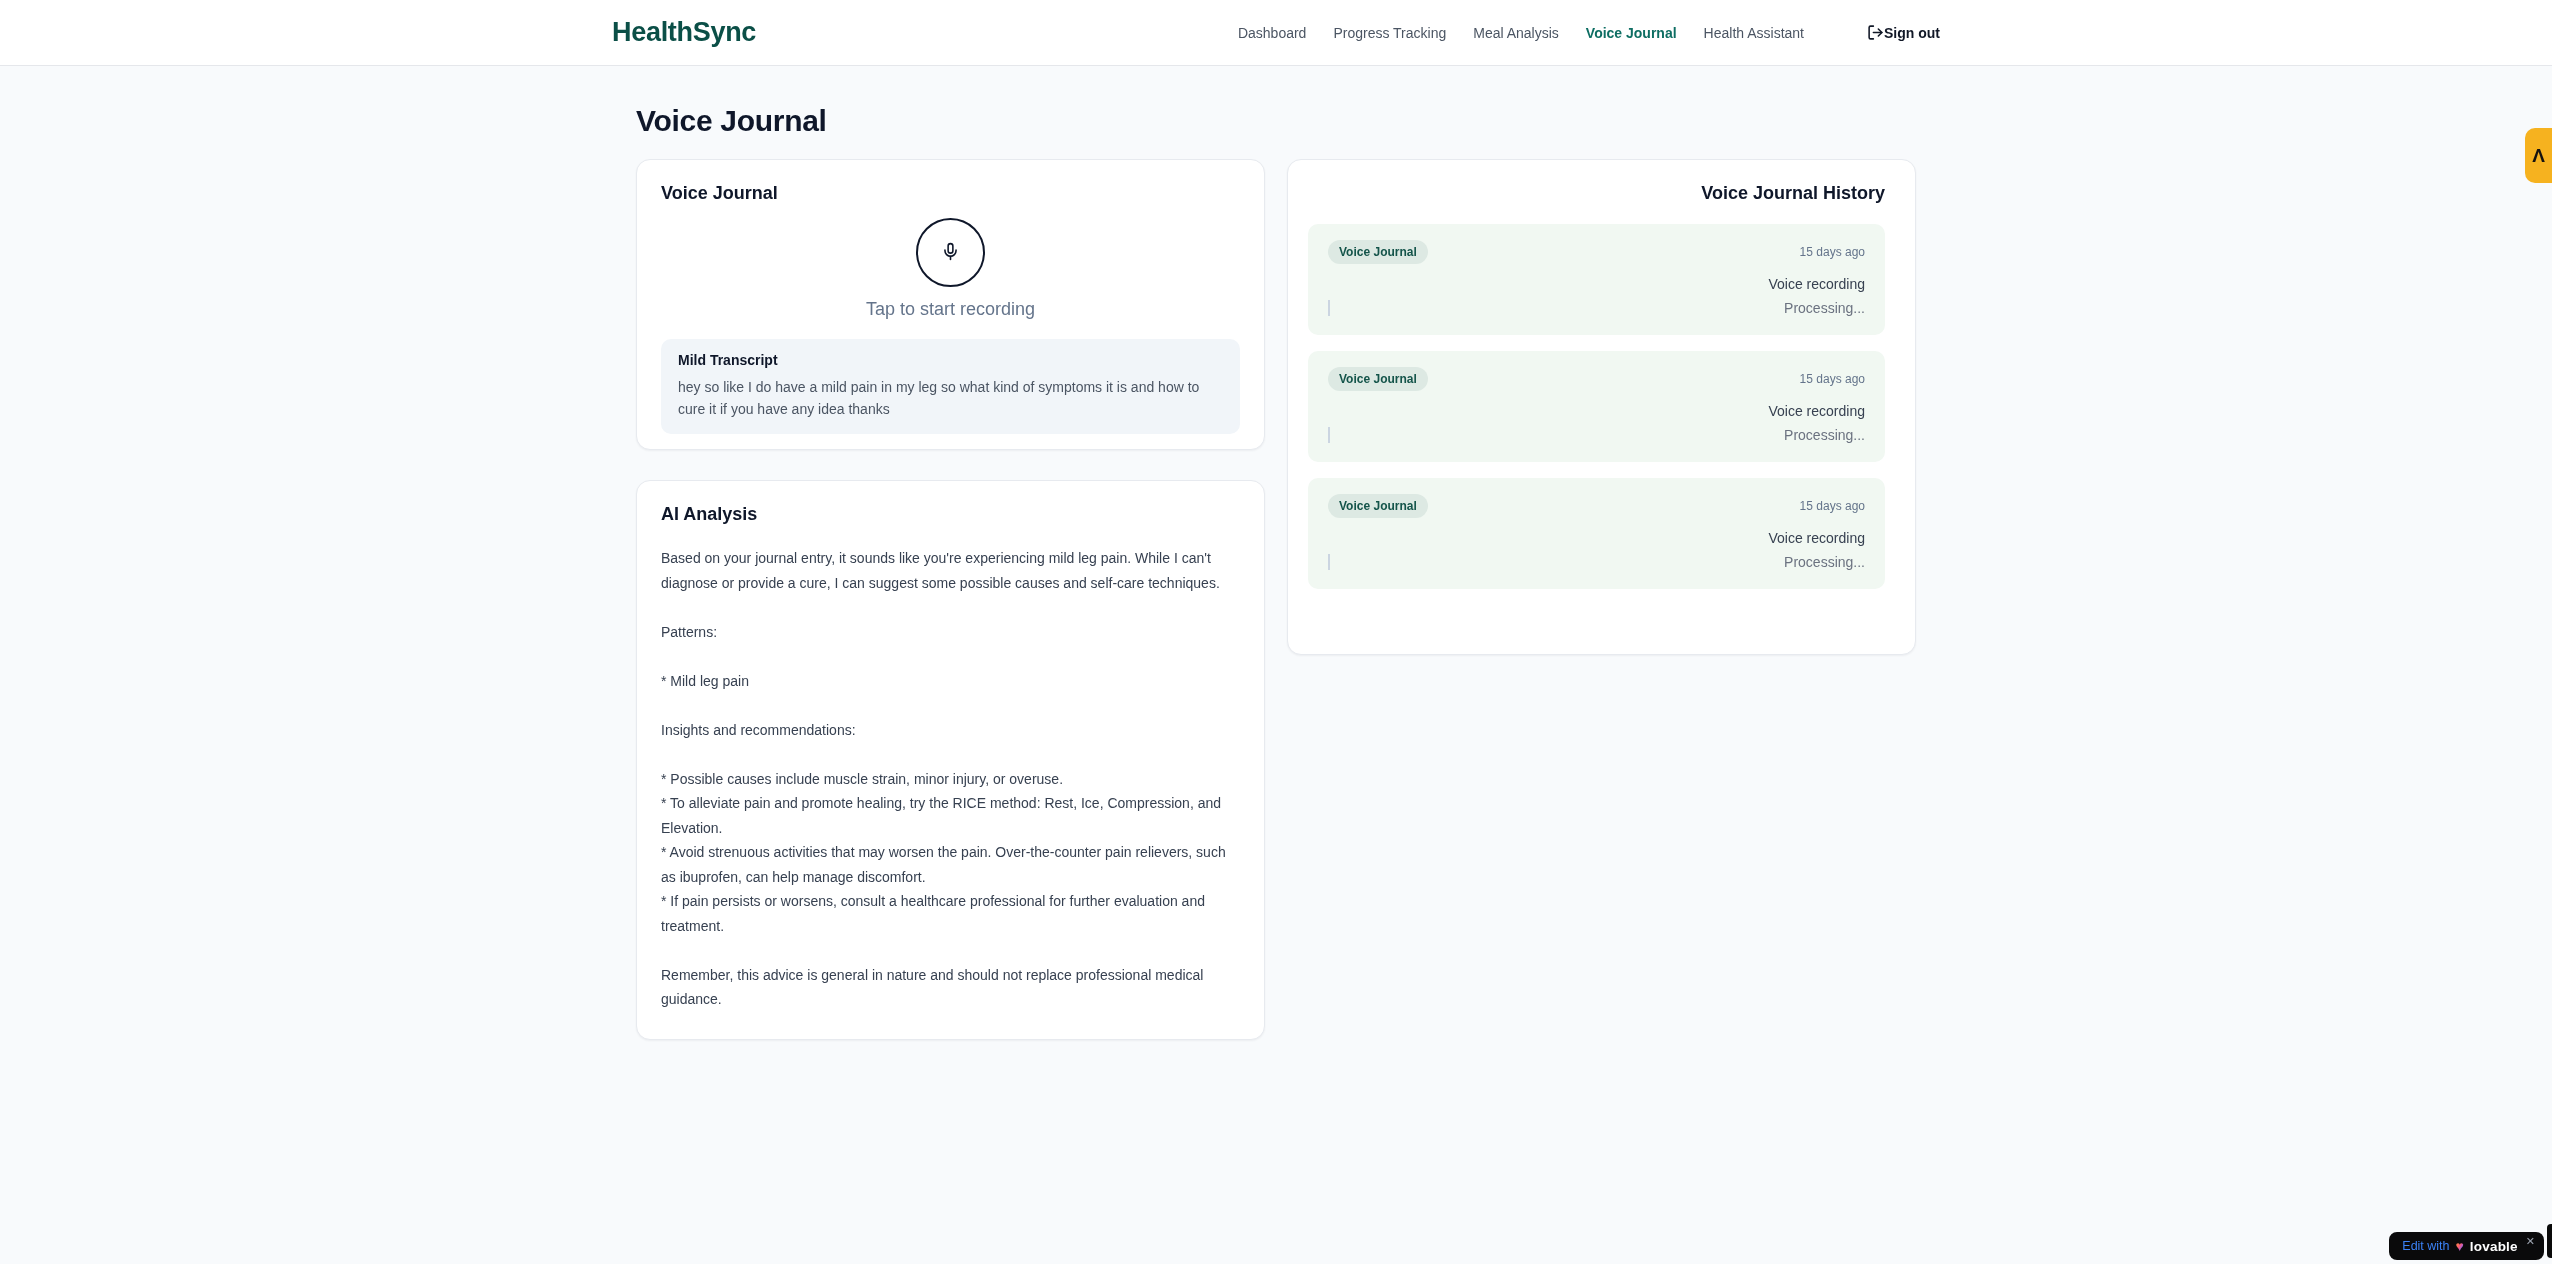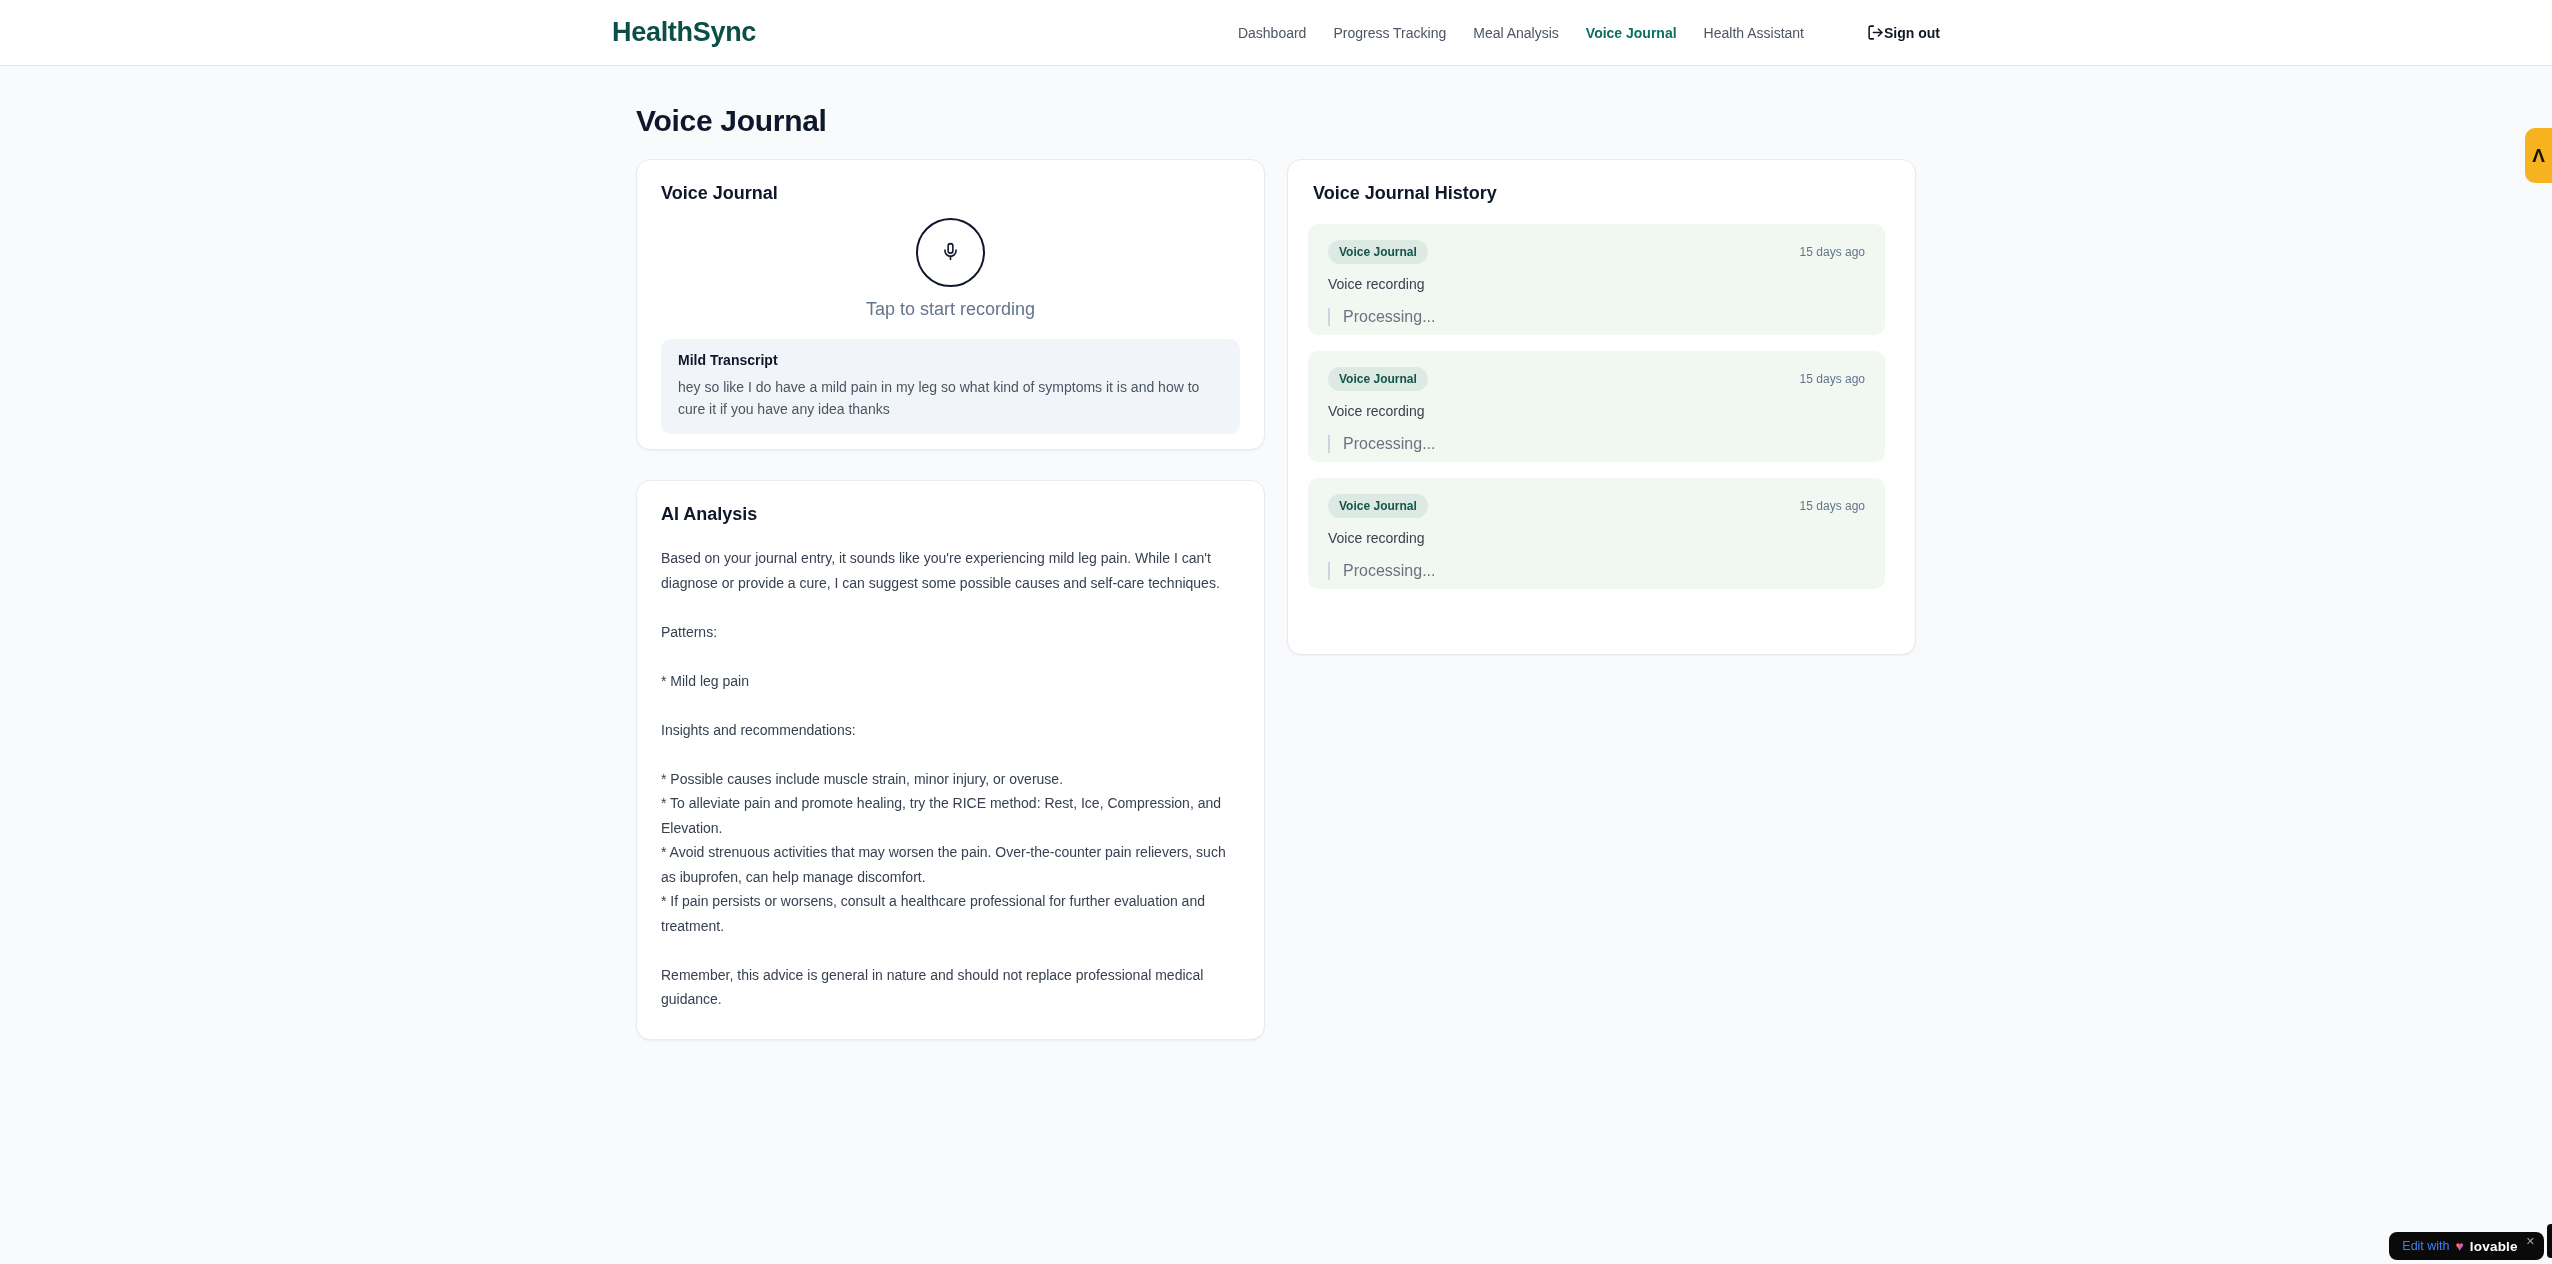--- a/index.html
+++ b/index.html
@@ -69,37 +69,37 @@
   .transcript-text { margin-top: 8px; font-size: 14px; line-height: 22px; color: #4b5563; }
 
   
   .analysis-card { margin-top: 30px; padding: 23px 24px 27px; }
   .analysis-body {
     margin-top: 21px; font-size: 14px; line-height: 24.5px; color: #374151;
     white-space: pre-line;
   }
 
   
-  .history-card { height: 496px; padding: 23px 30px 24px 20px; overflow: hidden; }
+  .history-card { height: 496px; padding: 23px 30px 24px 20px; overflow: hidden; text-align: right; }
   .history-card .card-title { margin-left: 5px; }
   .history-list { margin-top: 20px; display: flex; flex-direction: column; gap: 16px; }
   .history-item {
     background: #f1f8f2; border-radius: 10px; padding: 16px 20px;
     height: 111px; cursor: pointer;
   }
   .history-row1 { display: flex; align-items: center; justify-content: space-between; }
   .history-badge {
     display: inline-block; background: #dde9e3; color: #14544a;
     font-size: 12px; font-weight: 700; padding: 5px 11px; border-radius: 999px;
   }
   .history-time { font-size: 12px; color: #64748b; }
   .history-desc { margin-top: 12px; font-size: 14px; color: #374151; }
   .history-status {
-    margin-top: 16px; border-left: 2px solid #cbd5e1; padding-left: 13px;
-    font-size: 16px; color: #6b7280;
+    margin-top: 8px; border-left: 2px solid #cbd5e1; padding-left: 13px;
+    font-size: 14px; color: #6b7280;
   }
 
   
   .corner-tab {
     position: absolute; top: 128px; right: 0; width: 27px; height: 55px;
     background: #f6b21f; border-radius: 10px 0 0 10px;
     display: flex; align-items: center; justify-content: center;
     color: #161310; font-weight: 700; font-size: 19px; cursor: pointer; z-index: 6;
   }
   .edit-badge {

